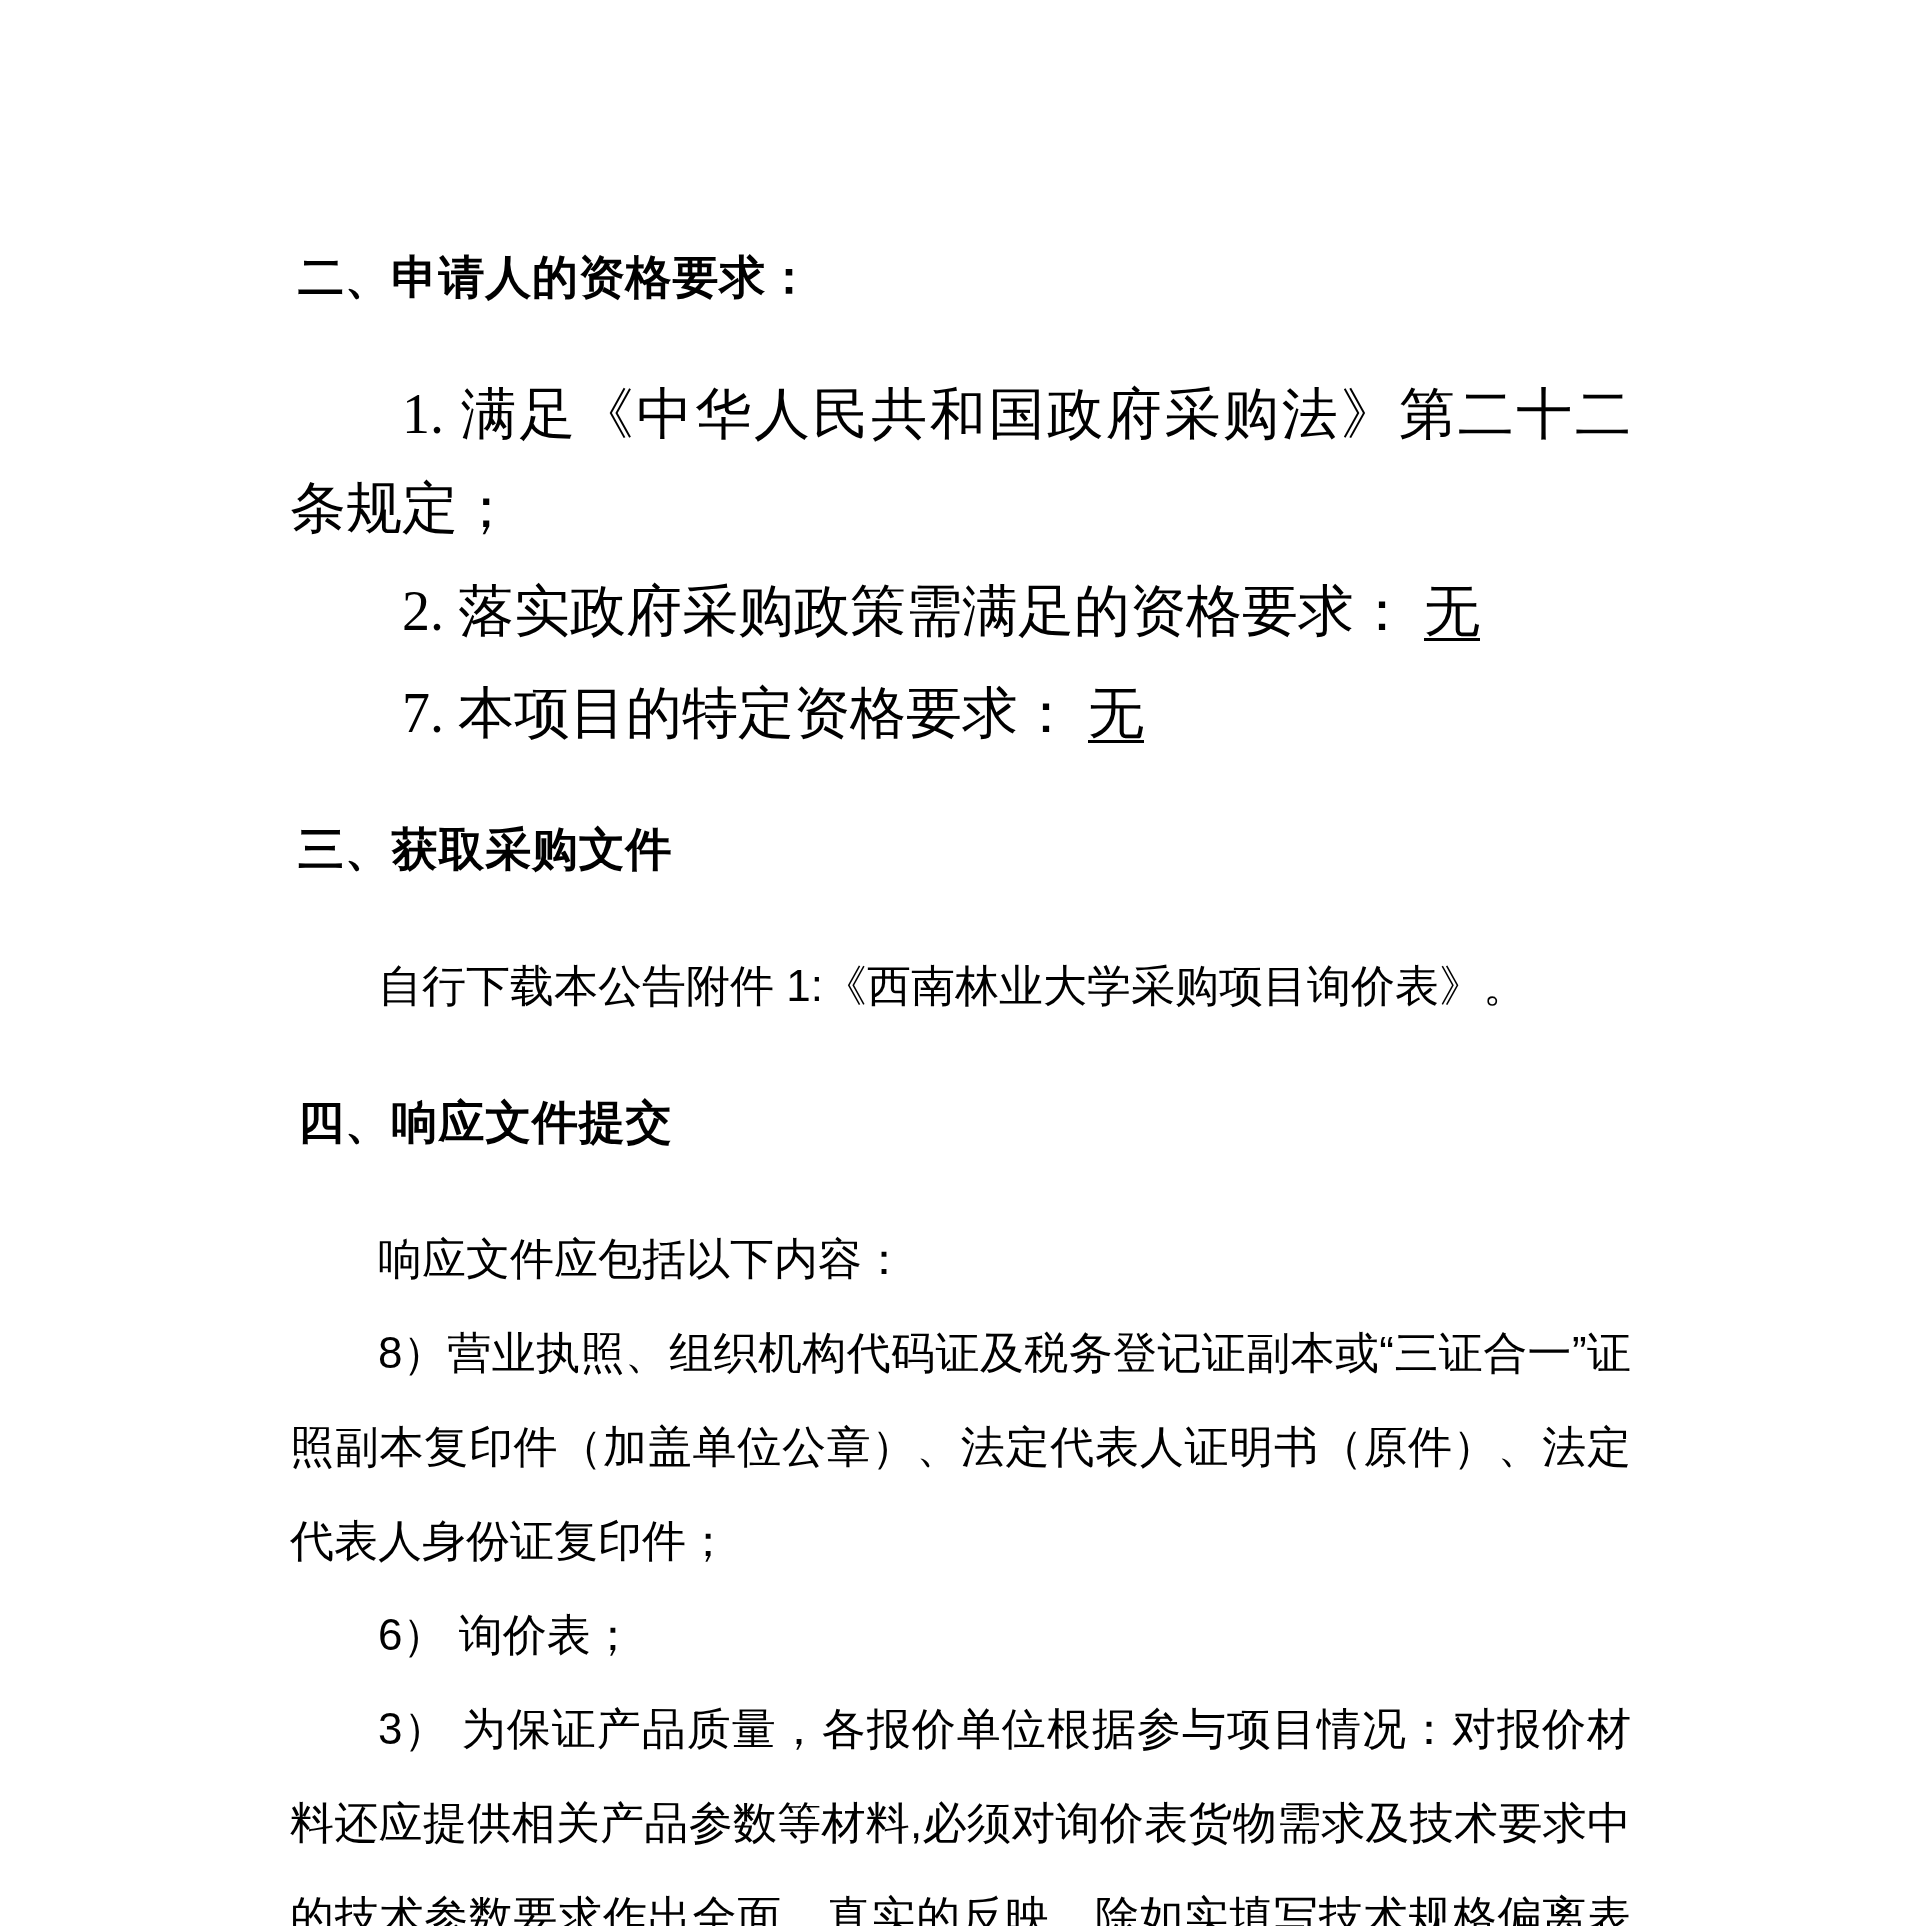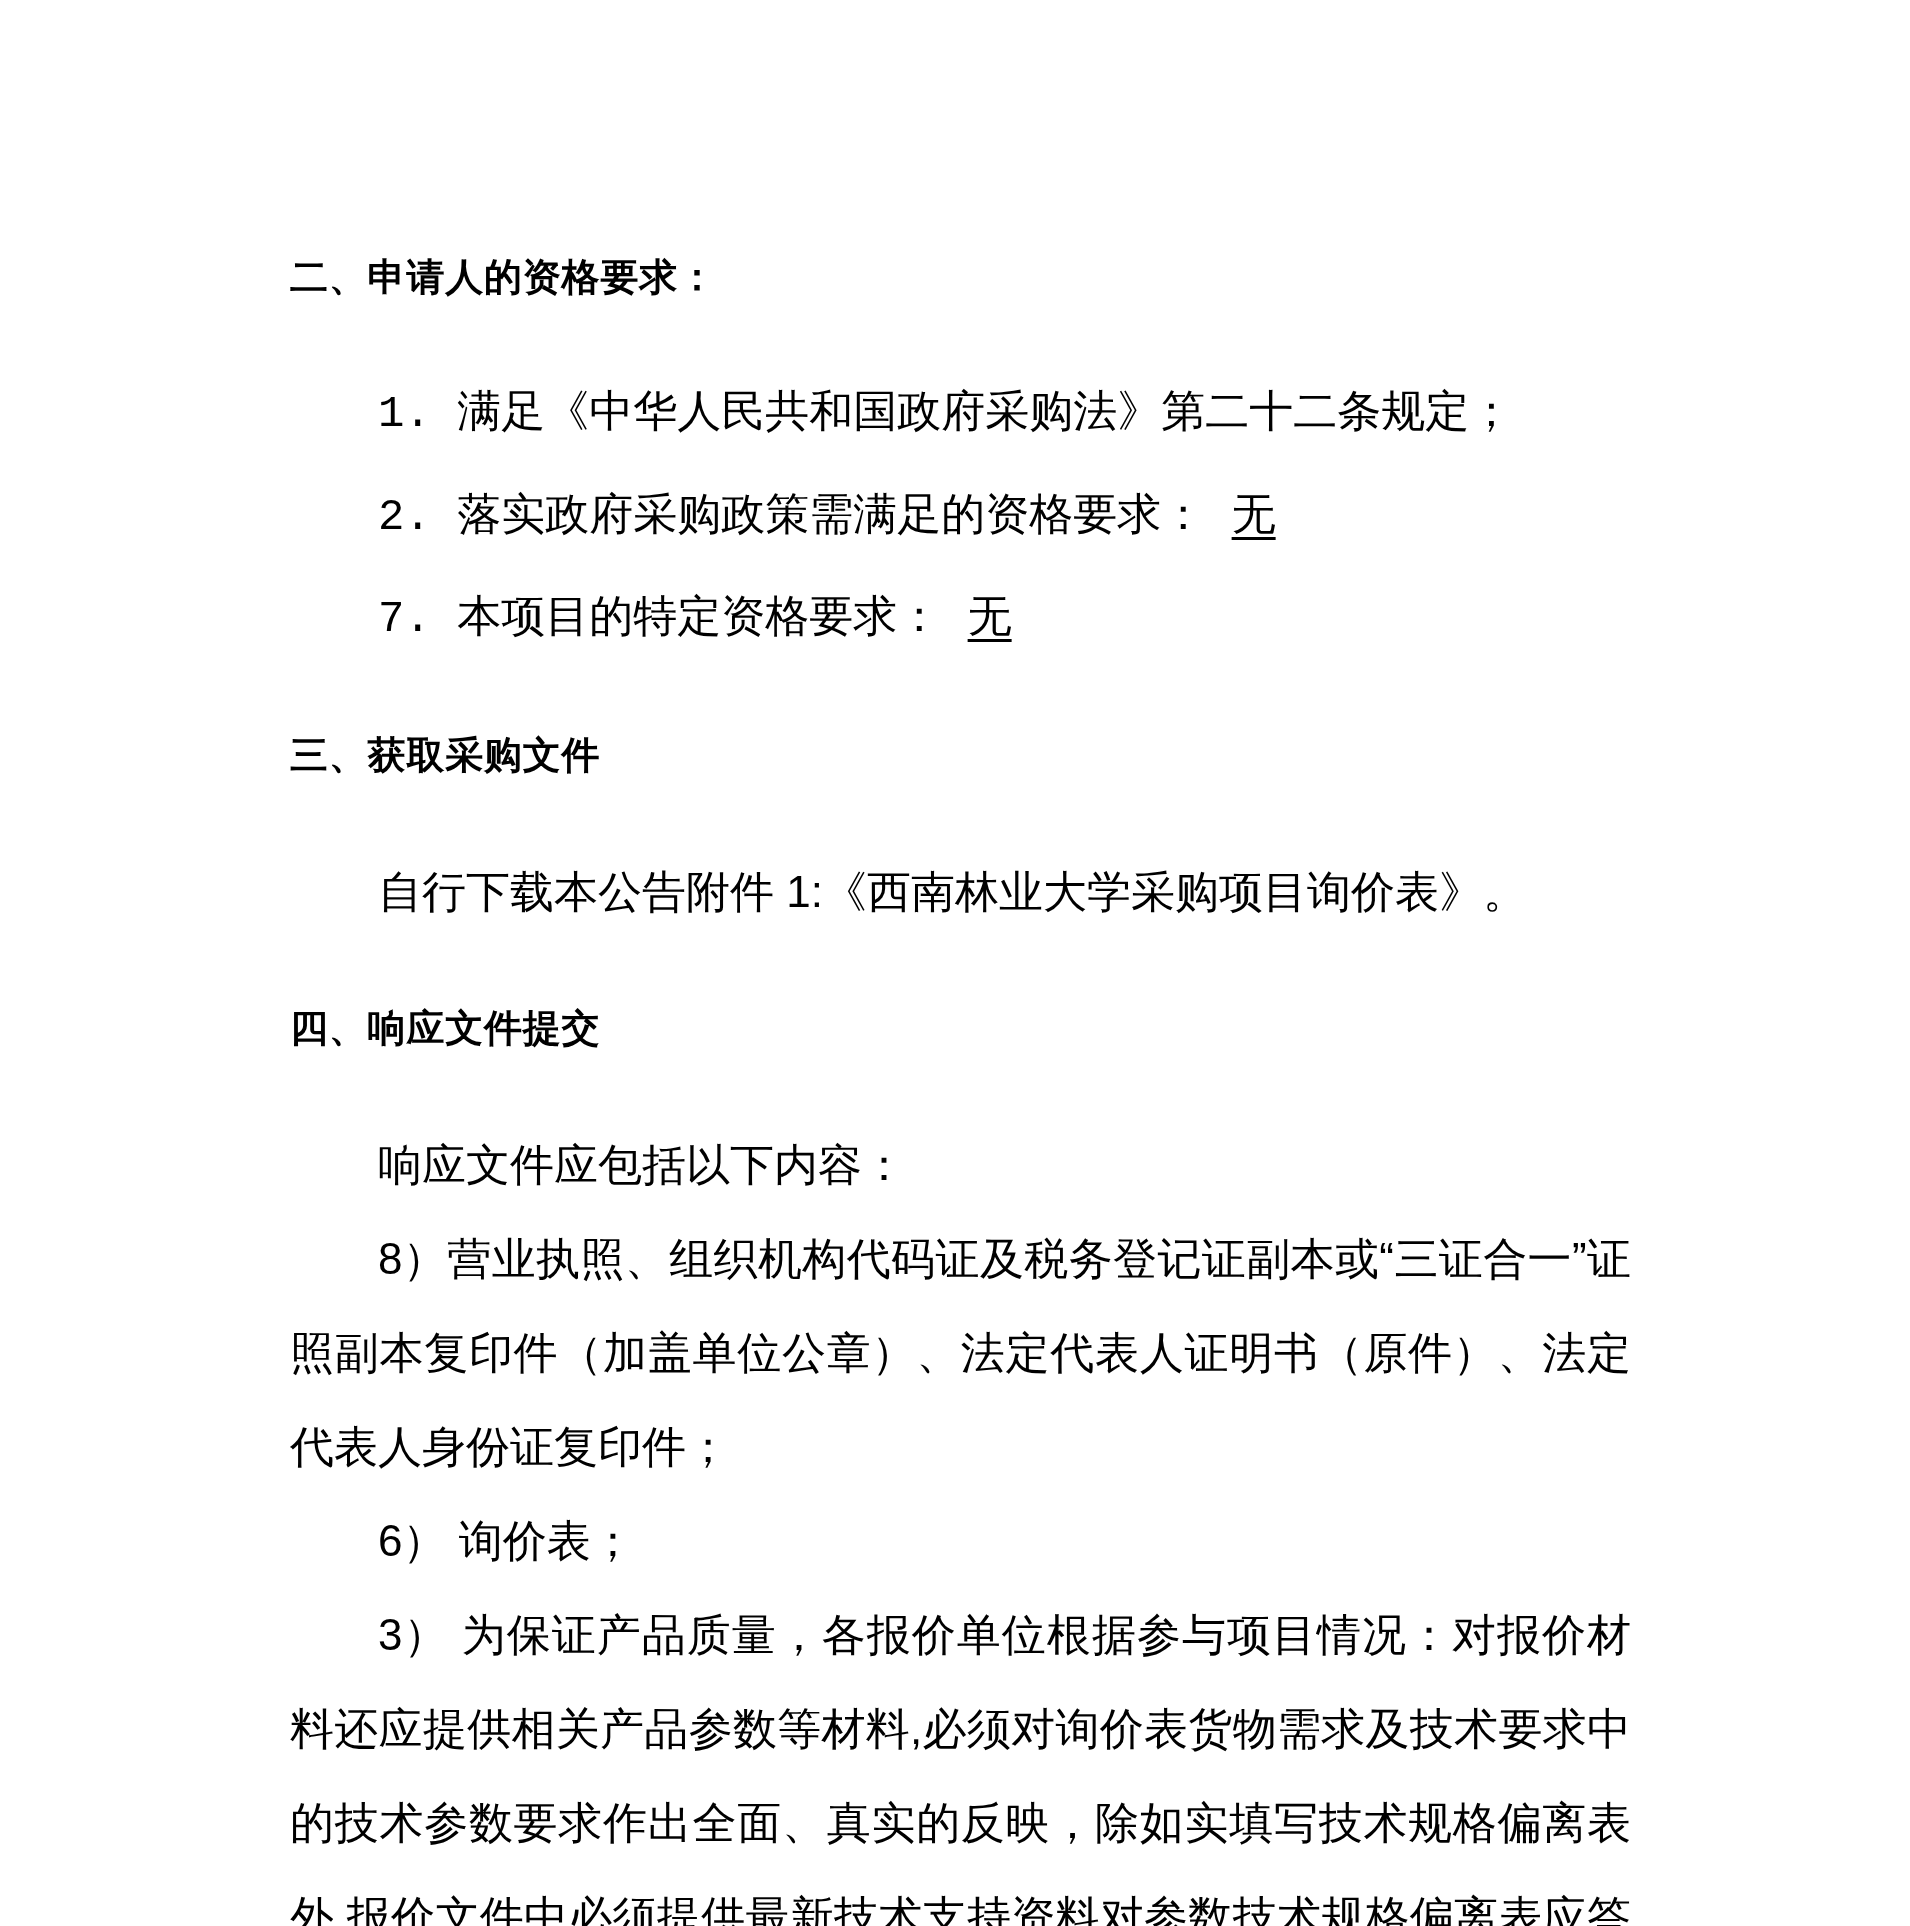--- a/index.html
+++ b/index.html
@@ -17,40 +17,40 @@
   .page {
     box-sizing: border-box;
     width: 1911px;
     height: 2703px;
     padding: 229px 280px 0 290px;
     background: #ffffff;
   }
   .sec-heading {
     font-family: "Liberation Sans", sans-serif;
     font-weight: 700;
-    font-size: 38px;
+    font-size: 46px;
     line-height: 97px;
-    margin: 41px 0;
+    margin: 41px 8px;
     letter-spacing: 0.8px;
     text-align: left;
   }
   .sec:first-child .sec-heading {
     margin-top: 0;
   }
   .body-par {
     font-family: Liberation Sans, sans-serif;
     font-size: 44px;
     line-height: 94px;
     margin: 0;
     text-indent: 2em;
     text-align: justify;
   }
   .item-par {
-    font-family: Liberation Mono, monospace;
-    font-size: 44px;
+    font-family: Liberation Serif, serif;
+    font-size: 56px;
     line-height: 94px;
     margin: 0 0 8.5px 0;
     text-indent: 2em;
     text-align: justify;
   }
   .item-par:last-child {
     margin-bottom: 0;
   }
   .u-val {
     text-decoration: underline;

